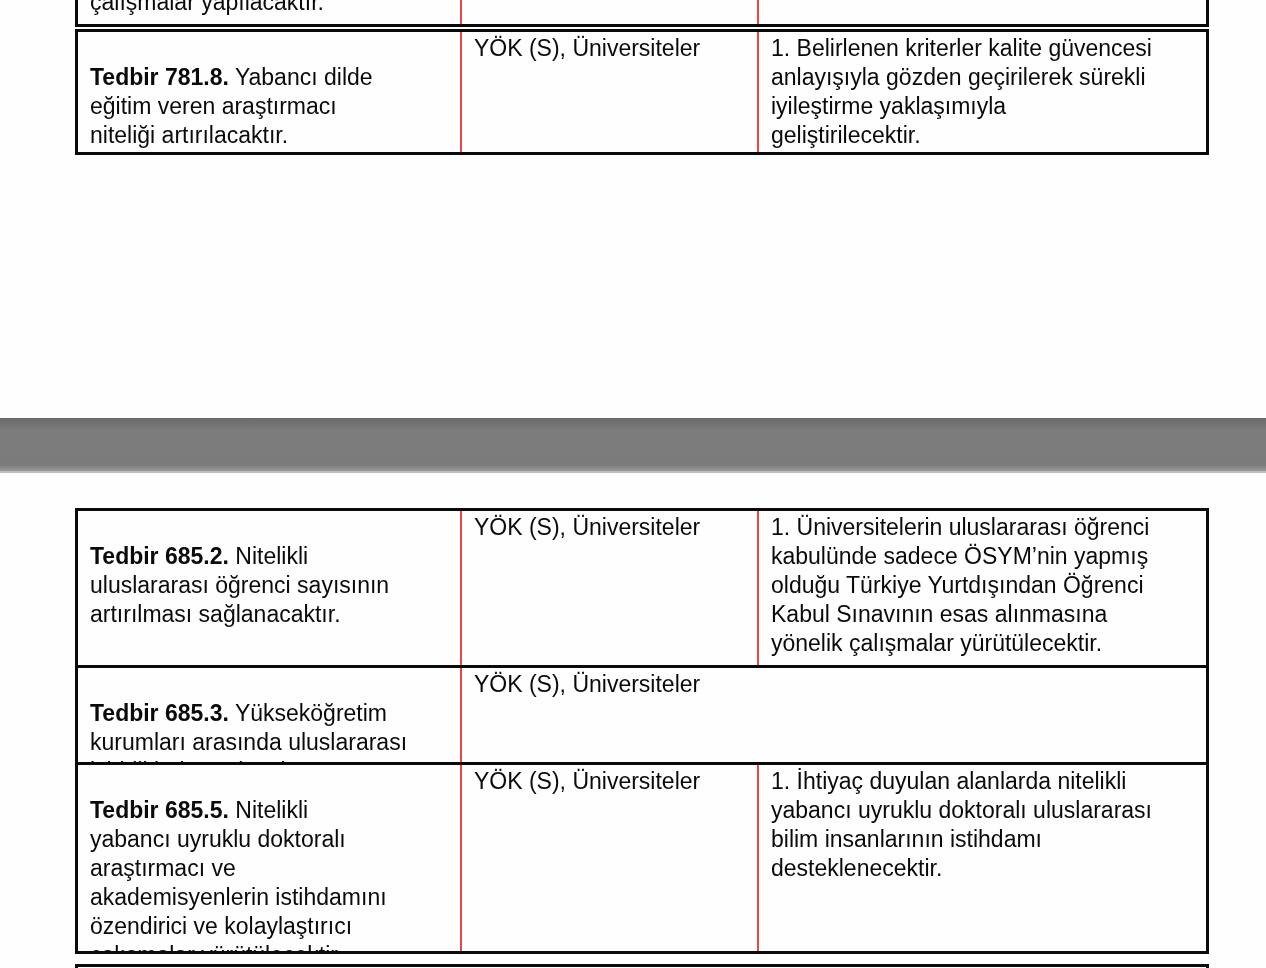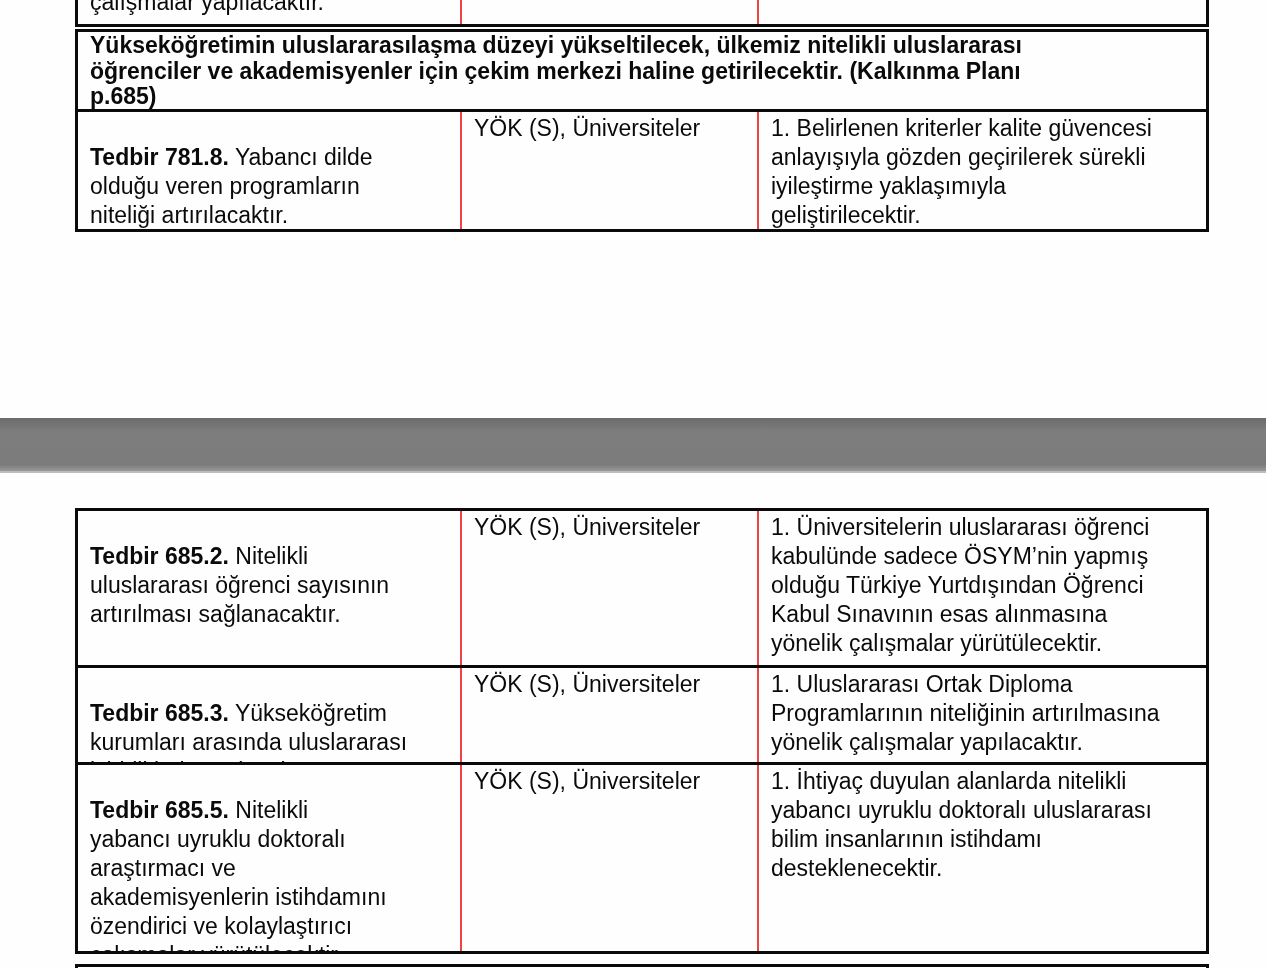--- a/index.html
+++ b/index.html
@@ -72,30 +72,25 @@
 
     <div class="tbl tbl-partial trow">
       <div class="cell">
         <span class="celltext clip-up">çalışmalar yapılacaktır.</span>
       </div>
       <div class="cell"></div>
       <div class="cell"></div>
     </div>
 
     <div class="tbl tbl-main">
-      <div class="trow">
-        <div class="section-header" style="grid-column:1 / span 3">Yükseköğretimin uluslararasılaşma düzeyi yükseltilecek, ülkemiz nitelikli uluslararası
-öğrenciler ve akademisyenler için çekim merkezi haline getirilecektir. (Kalkınma Planı
-p.685)</div>
-      </div>
       <div class="trow h-row1">
         <div class="cell">
           <div class="celltext">
             <span class="b">Tedbir 781.8.</span><span> Yabancı dilde
-olduğu veren programların
+eğitim veren araştırmacı
 niteliği artırılacaktır.</span>
           </div>
         </div>
         <div class="cell">
           <div class="celltext">YÖK (S), Üniversiteler</div>
         </div>
         <div class="cell">
           <div class="celltext">1. Belirlenen kriterler kalite güvencesi
 anlayışıyla gözden geçirilerek sürekli
 iyileştirme yaklaşımıyla
@@ -135,25 +130,20 @@
       <div class="cell">
         <div class="celltext">
           <span class="b">Tedbir 685.3.</span><span> Yükseköğretim
 kurumları arasında uluslararası
 işbirlikleri artırılacaktır.</span>
         </div>
       </div>
       <div class="cell">
         <div class="celltext">YÖK (S), Üniversiteler</div>
       </div>
-      <div class="cell">
-        <div class="celltext">1. Uluslararası Ortak Diploma
-Programlarının niteliğinin artırılmasına
-yönelik çalışmalar yapılacaktır.</div>
-      </div>
     </div>
 
     <div class="trow h-r2-3">
       <div class="cell">
         <div class="celltext">
           <span class="b">Tedbir 685.5.</span><span> Nitelikli
 yabancı uyruklu doktoralı
 araştırmacı ve
 akademisyenlerin istihdamını
 özendirici ve kolaylaştırıcı

